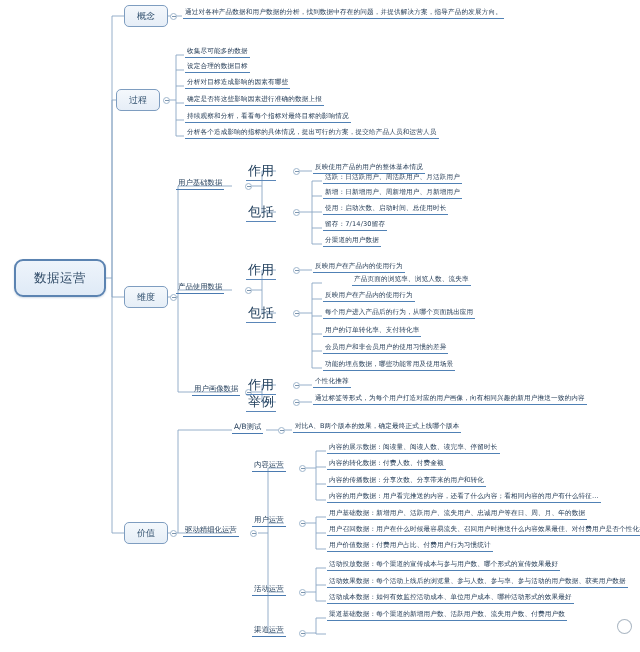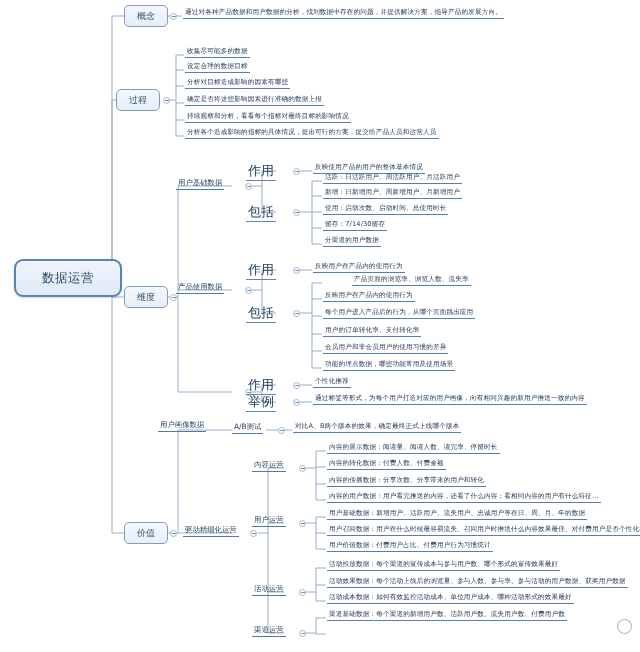--- a/index.html
+++ b/index.html
@@ -39,21 +39,21 @@
     left: 0; top: 0;
     width: 640px; height: 652px;
   }
   .node {
     position: absolute;
     white-space: nowrap;
     line-height: 1.15;
   }
   
   .root {
-    width: 108px;
+    width: 92px;
     height: 38px;
     left: 14px;
     top: 259px;
     border: 2px solid #5b83b1;
     border-radius: 9px;
     background: linear-gradient(180deg, #eef4fb 0%, #dfeaf6 100%);
     display: flex;
     align-items: center;
     justify-content: center;
     font-size: 12.5px;
@@ -297,21 +297,21 @@
 
     <div class="node lvl4" style="left:246px; top:306px;">包括</div>
     <div class="toggle" style="left:293px; top:309.5px;"></div>
     <div class="node leaf" style="left:323px; top:276px;margin-left:29px;">产品页面的浏览率、浏览人数、流失率</div>
     <div class="node leaf" style="left:323px; top:292px;">反映用户在产品内的使用行为</div>
     <div class="node leaf" style="left:323px; top:309px;">每个用户进入产品后的行为，从哪个页面跳出应用</div>
     <div class="node leaf" style="left:323px; top:327px;">用户的订单转化率、支付转化率</div>
     <div class="node leaf" style="left:323px; top:344px;">会员用户和非会员用户的使用习惯的差异</div>
     <div class="node leaf" style="left:323px; top:361px;">功能的埋点数据，哪些功能常用及使用场景</div>
 
-    <div class="node lvl3" style="left:158px; top:385px;margin-top:36px;">用户画像数据</div>
+    <div class="node lvl3" style="left:192px; top:385px;">用户画像数据</div>
     <div class="toggle" style="left:245px; top:388.5px;"></div>
 
     <div class="node lvl4" style="left:246px; top:378px;">作用</div>
     <div class="toggle" style="left:293px; top:381.5px;"></div>
     <div class="node leaf" style="left:313px; top:378px;">个性化推荐</div>
 
     <div class="node lvl4" style="left:246px; top:395px;">举例</div>
     <div class="toggle" style="left:293px; top:398.5px;"></div>
     <div class="node leaf" style="left:313px; top:395px;">通过标签等形式，为每个用户打造对应的用户画像，向有相同兴趣的新用户推送一致的内容</div>
 

